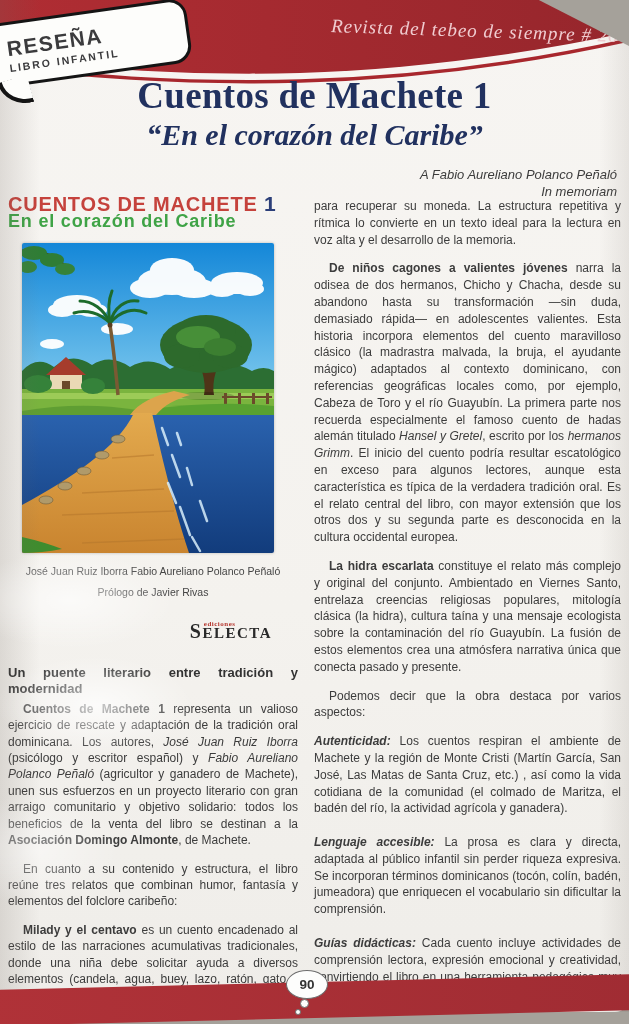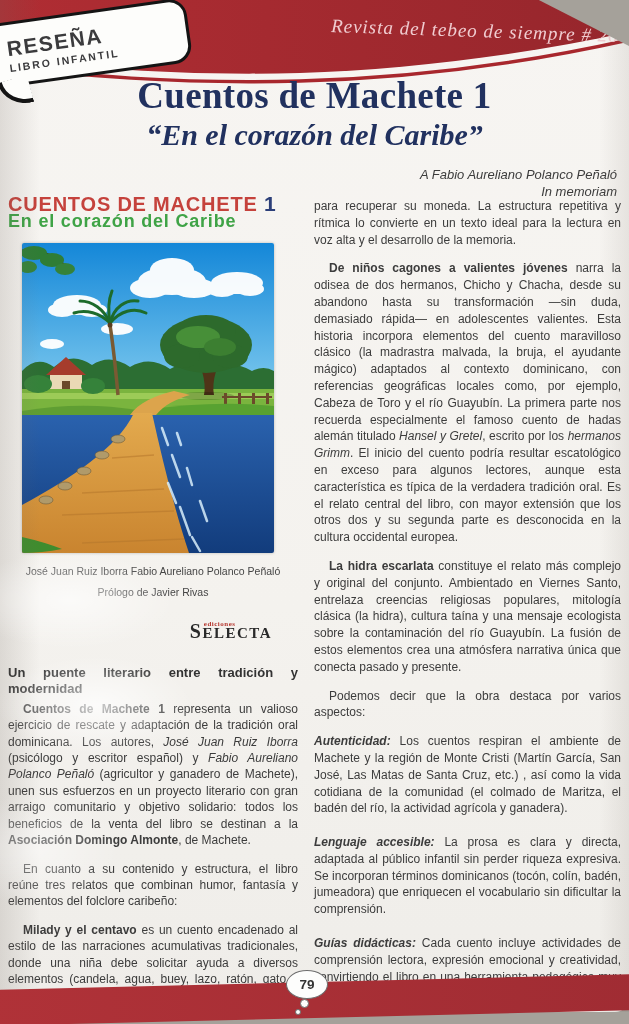--- a/index.html
+++ b/index.html
@@ -240,19 +240,19 @@
       <p class="indent">Podemos decir que la obra destaca por varios aspectos:</p>
       <p class="aspect"><span style="font-weight: bold; font-style: italic;">Autenticidad:</span><span> Los cuentos respiran el ambiente de Machete y la región de Monte Cristi (Martín García, San José, Las Matas de Santa Cruz, etc.) , así como la vida cotidiana de la comunidad (el colmado de Maritza, el badén del río,  la actividad agrícola y ganadera).</span></p>
       <p class="aspect"><span style="font-weight: bold; font-style: italic;">Lenguaje accesible:</span><span> La prosa es clara y directa, adaptada al público infantil sin perder riqueza expresiva. Se incorporan términos dominicanos (tocón, colín, badén, jumeadora) que enriquecen el vocabulario sin dificultar la comprensión.</span></p>
       <p class="aspect"><span style="font-weight: bold; font-style: italic;">Guías didácticas:</span><span> Cada cuento incluye actividades de comprensión lectora, expresión emocional y creatividad, convirtiendo el libro en una herramienta pedagógica muy útil para docentes y familias.</span></p>
     </div>
 
     <div class="glare"></div>
 
     <div class="footer-band"></div>
     <div class="page-bubble">
-      <span>79</span>
+      <span>90</span>
       <div class="dot d1"></div>
       <div class="dot d2"></div>
     </div>
 
   </div>
 </div>
 
 </body></html>

